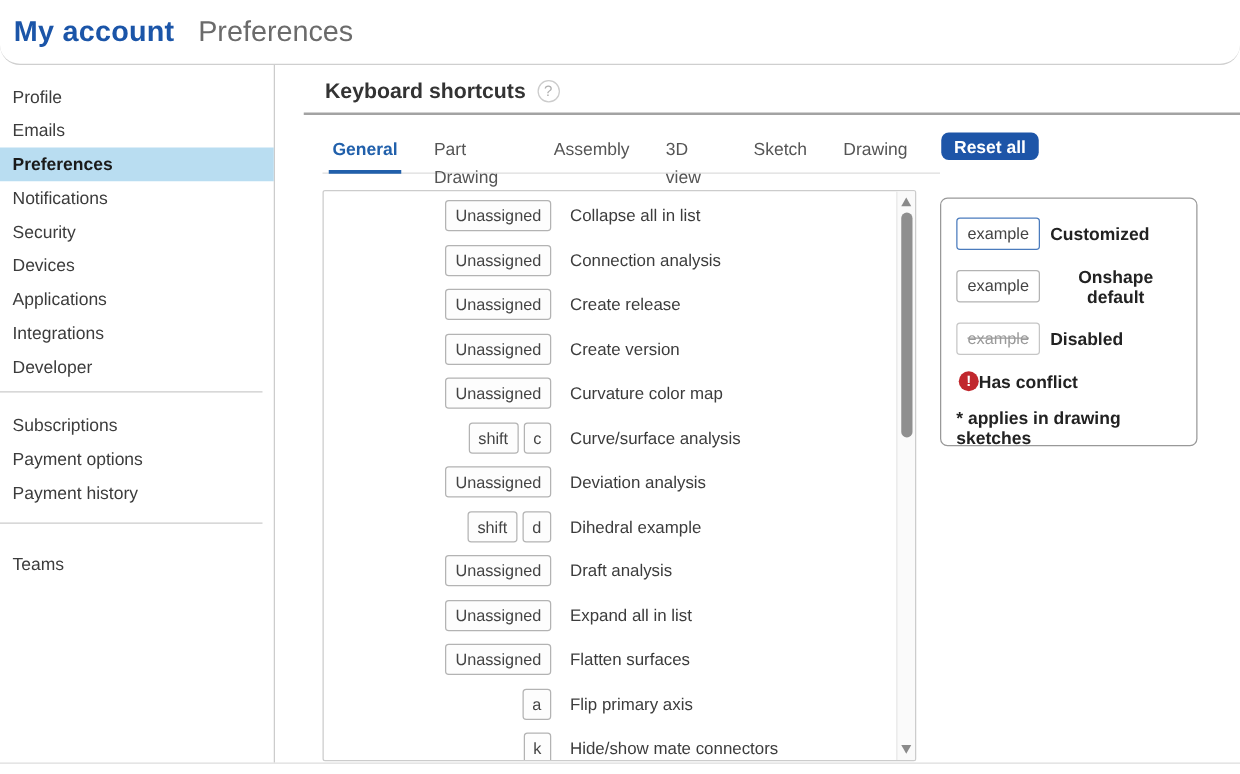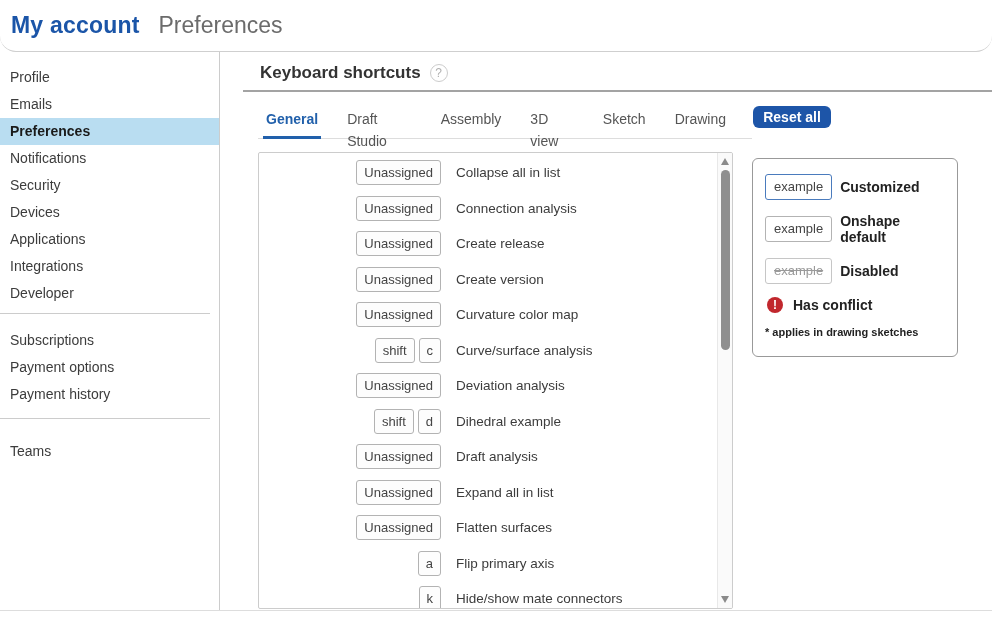--- a/index.html
+++ b/index.html
@@ -58,25 +58,25 @@
   .sb-thumb { position:absolute; left:3px; top:17px; width:9px; height:180px; background:#8f8f8f; border-radius:5px; cursor:pointer; }
 
   
   .legend-box { width:206px; height:199px; margin-left:19px; margin-top:6px; border:1px solid #999;
                 border-radius:6px; padding:15px 12px 0 12px; }
   .legend-row { display:flex; align-items:center; margin-bottom:13px; }
   .lg-badge { height:26px; line-height:24px; padding:0 8px; border-radius:3px; background:#fff; font-size:13px; color:#444; }
   .lg-badge.customized { border:1px solid #4a7bbd; }
   .lg-badge.default { border:1px solid #b3b3b3; }
   .lg-badge.disabled { border:1px solid #c6c6c6; color:#9a9a9a; text-decoration:line-through; }
-  .lg-label { margin-left:8px; font-size:14px; font-weight:bold; color:#222; }
+  .lg-label { margin-left:8px; font-size:14px; font-weight:bold; color:#222;text-align:center; }
   .conflict-icon { width:16px; height:16px; border-radius:50%; background:#c1272d; color:#fff; font-size:12px; font-weight:bold;
                    text-align:center; line-height:16px; margin-left:2px; }
-  .conflict-label { margin-left:10px; font-size:14px; font-weight:bold; color:#222; }
-  .legend-note { font-size:11px; font-weight:bold; color:#222; margin-top:2px; }
+  .conflict-label { font-size:14px; font-weight:bold; color:#222; }
+  .legend-note { font-size:14px; font-weight:bold; color:#222; margin-top:2px; }
 </style>
 </head>
 <body>
 
 <div class="page">
 
   <div class="header">
     <span class="title">My account</span>
     <span class="subtitle">Preferences</span>
   </div>
@@ -105,21 +105,21 @@
 
       <div class="section-head">
         <span class="section-title">Keyboard shortcuts</span>
         <span class="help-icon">?</span>
       </div>
       <hr class="head-rule">
 
       <div class="tab-row">
         <div class="tab-strip" id="tabstrip">
             <div class="tab active">General</div>
-            <div class="tab">Draft Studio</div>
+            <div class="tab">Part Drawing</div>
             <div class="tab">Assembly</div>
             <div class="tab">3D view</div>
             <div class="tab">Sketch</div>
             <div class="tab">Drawing</div>
           </div>
         <button class="reset-btn">Reset all</button>
       </div>
 
       <div class="content-row">
 

